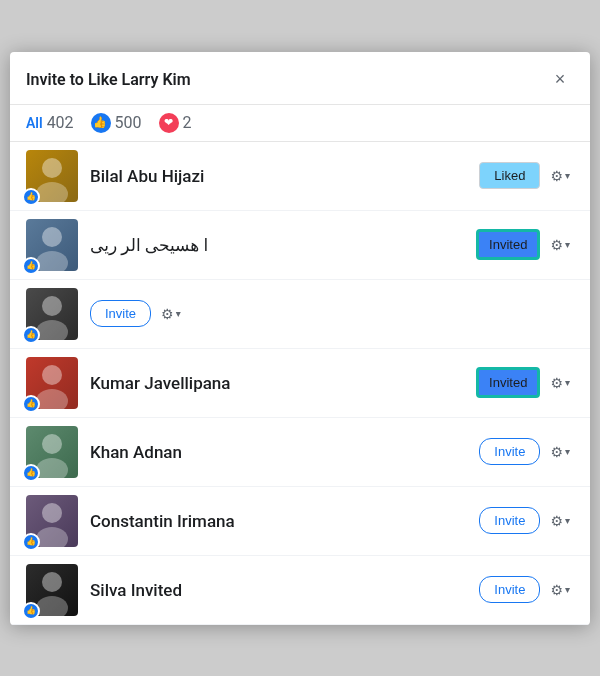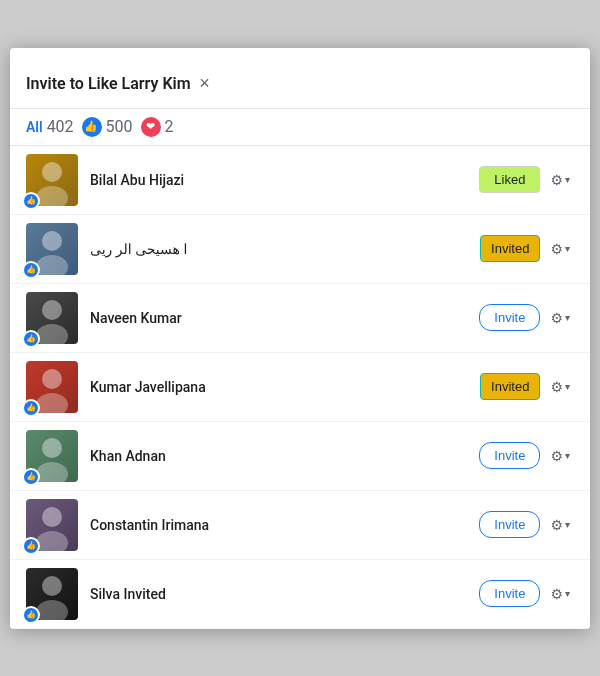--- a/index.html
+++ b/index.html
@@ -18,21 +18,22 @@
       position: relative;
       width: 580px;
       background: #fff;
       border-radius: 4px;
       box-shadow: 0 2px 20px rgba(0,0,0,0.3);
       overflow: hidden;
     }
     .modal-header {
       display: flex;
       align-items: center;
-      padding: 22px 16px 10px 16px;
+      justify-content: space-between;
+      padding: 14px 16px 10px 16px;
       border-bottom: 1px solid #e5e5e5;
     }
     .modal-title {
       font-size: 16px;
       font-weight: 600;
       color: #1c1e21;
     }
     .close-btn {
       width: 28px;
       height: 28px;
@@ -43,21 +44,21 @@
       color: #606770;
       display: flex;
       align-items: center;
       justify-content: center;
       border-radius: 50%;
     }
     .filter-tabs {
       display: flex;
       align-items: center;
       padding: 8px 16px;
-      gap: 8px;
+      gap: 17px;
       border-bottom: 1px solid #e5e5e5;
     }
     .tab-all {
       font-size: 14px;
       color: #1877f2;
       font-weight: 600;
       cursor: pointer;
     }
     .tab-count {
       font-size: 16px;
@@ -123,45 +124,45 @@
       background: #1877f2;
       display: flex;
       align-items: center;
       justify-content: center;
       color: white;
       font-size: 9px;
       border: 2px solid white;
     }
     .person-name {
       flex: 1;
-      font-size: 14px;
+      font-size: 17px;
       color: #1c1e21;
       font-weight: 500;
     }
     .action-area {
       display: flex;
       align-items: center;
       gap: 6px;
       flex-shrink: 0;
     }
     .btn-liked {
       padding: 5px 14px;
       border: 1px solid #ccd0d5;
       border-radius: 4px;
-      background: #bef264;
+      background: #7dd3fc;
       font-size: 13px;
       color: #1c1e21;
       cursor: pointer;
       font-weight: 400;
     }
     .btn-invited {
       padding: 5px 10px;
-      border: 1px solid #14b8a6;
+      border: 3px solid #14b8a6;
       border-radius: 4px;
-      background: #eab308;
+      background: #3b82f6;
       font-size: 13px;
       color: #1c1e21;
       cursor: pointer;
       font-weight: 400;
     }
     .btn-invite {
       padding: 5px 14px;
       border: 1px solid #1877f2;
       border-radius: 12px;
       background: #fff;
@@ -256,21 +257,20 @@
       </div>
       <div class="person-row">
         <div class="avatar-wrap">
           <div class="avatar av3"><svg width="52" height="52" viewBox="0 0 52 52" xmlns="http://www.w3.org/2000/svg">
     <rect width="52" height="52" fill="transparent"></rect>
     <circle cx="26" cy="18" r="10" fill="rgba(255,255,255,0.4)"></circle>
     <ellipse cx="26" cy="44" rx="16" ry="12" fill="rgba(255,255,255,0.3)"></ellipse>
   </svg></div>
           <div class="avatar-badge" style="font-size: 8px;">👍</div>
         </div>
-        <div class="person-name">Naveen Kumar</div>
         <div class="action-area">
           <button class="btn-invite">Invite</button>
           <button class="gear-btn">
             <span class="gear-icon-sym">⚙</span>
             <span class="chevron-sym">▾</span>
           </button>
         </div>
       </div>
       <div class="person-row">
         <div class="avatar-wrap">

